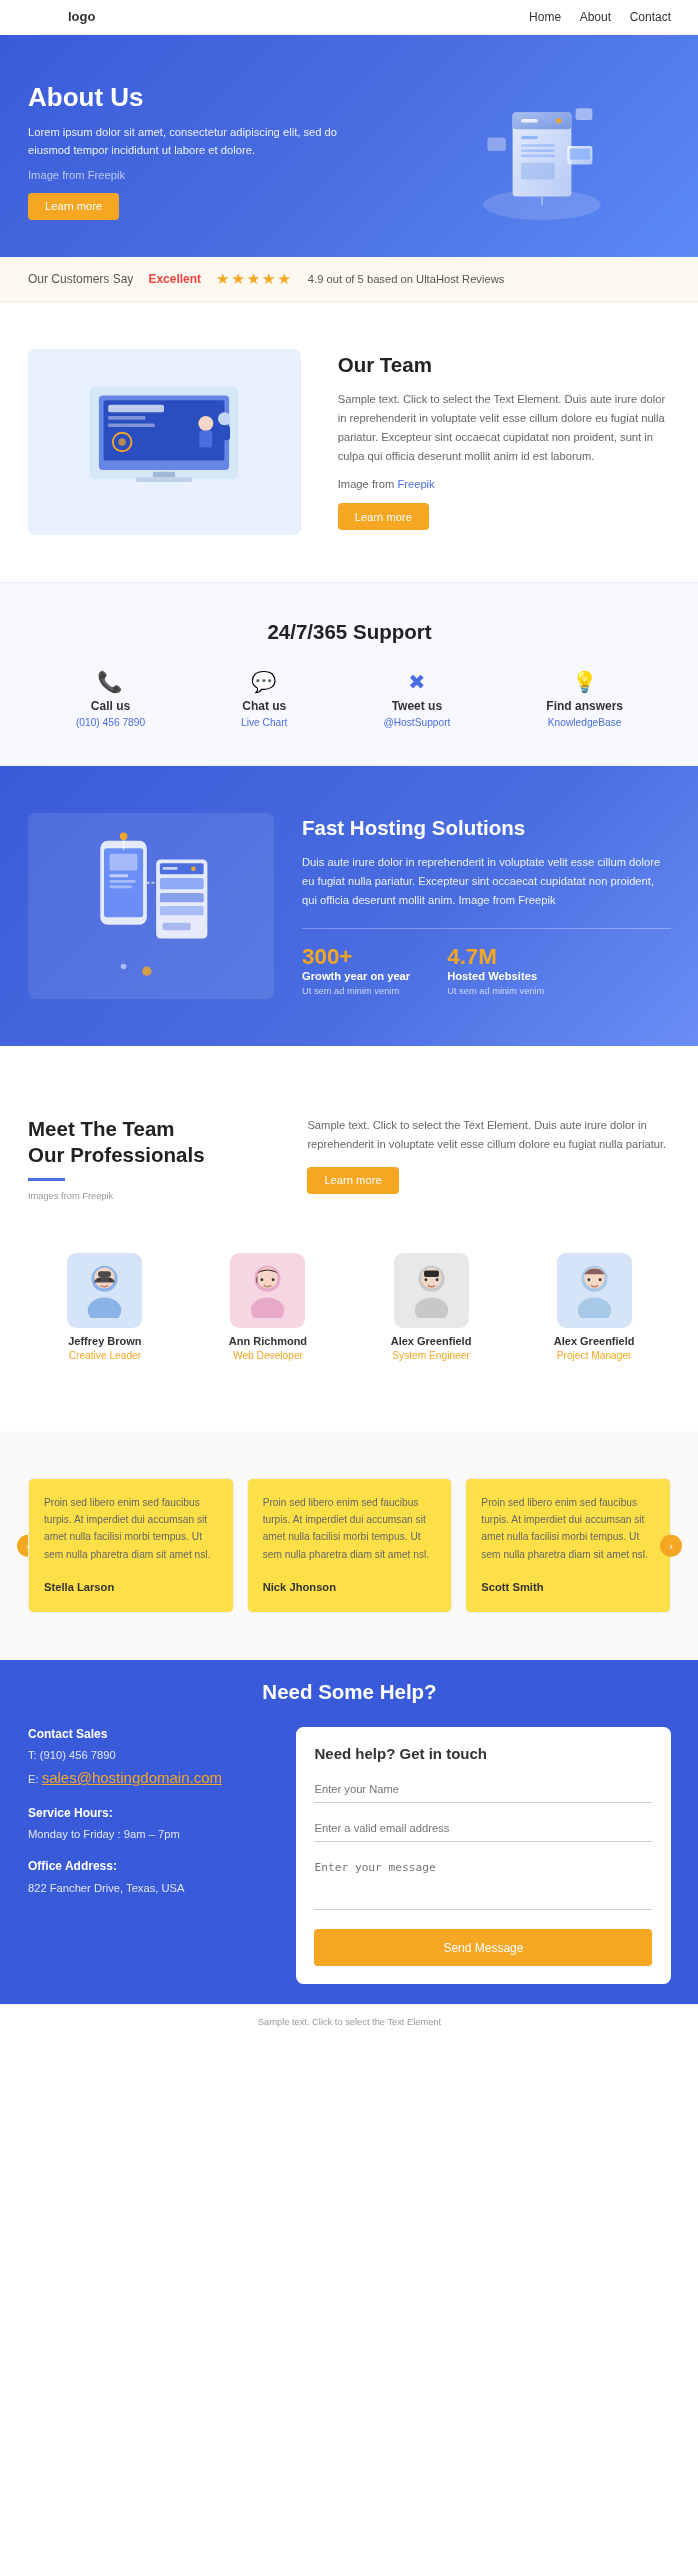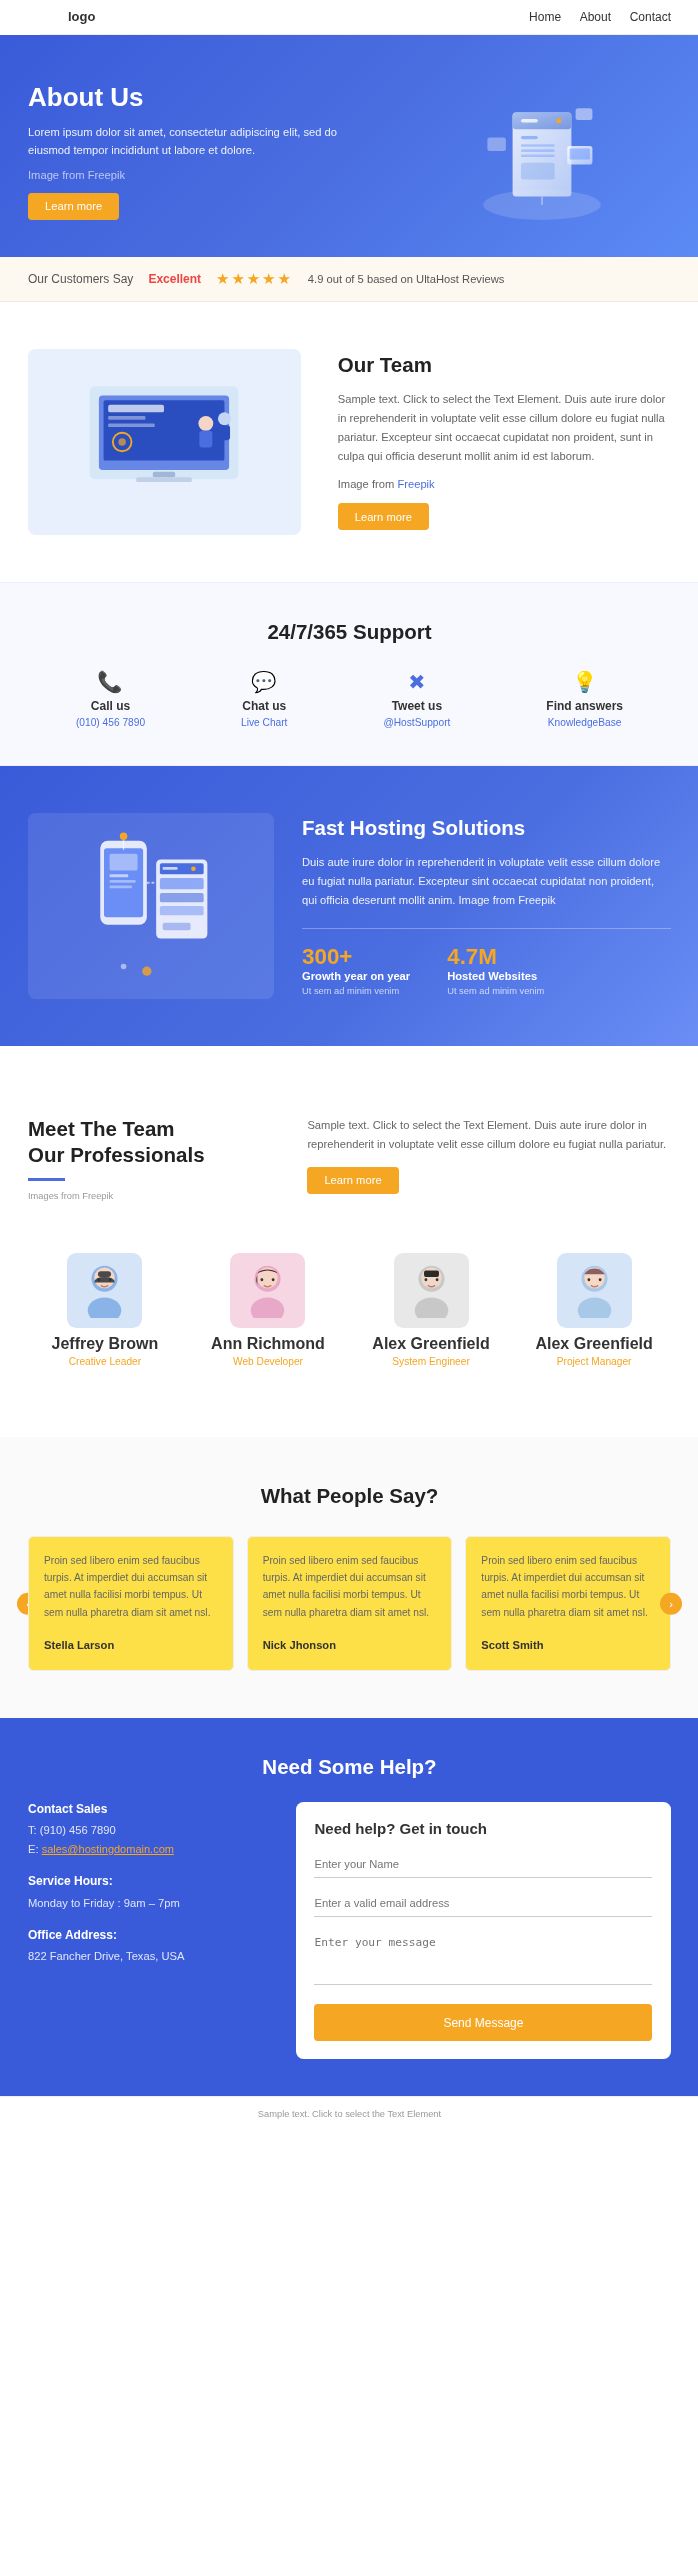--- a/index.html
+++ b/index.html
@@ -104,21 +104,21 @@
     .team-cards { display: flex; justify-content: space-between; gap: 9.3px; }
     .team-card { text-align: center; flex: 1; }
     .avatar-box {
       width: 75px; height: 75px; border-radius: 9.3px; margin: 0 auto 7.5px;
       display: flex; align-items: center; justify-content: center;
       font-size: 30px;
     }
     .avatar-blue { background: #d6e4f7; }
     .avatar-pink { background: #f7d6e4; }
     .avatar-light { background: #e8e8e8; }
-    .team-card .name { font-size: 16px; font-weight: bold; color: #333; margin-bottom: 2.8px; }
+    .team-card .name { font-size: 11px; font-weight: bold; color: #333; margin-bottom: 2.8px; }
     .team-card .role { font-size: 10.2px; color: #f5a623; }
 
     
     .testimonials { background: #fafafa; padding: 47px 28px; }
     .testimonials h2 { font-size: 20.5px; font-weight: bold; text-align: center; margin-bottom: 28px; color: #222; }
     .testi-cards { display: flex; gap: 13px; }
     .testi-card {
       flex: 1; background: #fde047; padding: 15px; border-radius: 5.6px;
       border: 0.9px solid #eee; font-size: 10.2px; color: #666; line-height: 1.7;
       position: relative;
@@ -129,28 +129,28 @@
       position: absolute; top: 50%; transform: translateY(-50%);
       width: 22.4px; height: 22.4px; border-radius: 50%; background: #f5a623;
       display: flex; align-items: center; justify-content: center;
       color: #fff; font-size: 11.2px; cursor: pointer;
     }
     .testi-nav-left { left: -11.2px; }
     .testi-nav-right { right: -11.2px; }
     .testi-wrapper { position: relative; }
 
     
-    .help-section { background: #3a5bd9; padding: 37px 28px; }
+    .help-section { background: #3a5bd9; padding: 20px 28px; }
     .help-section h2 { font-size: 20.5px; font-weight: bold; color: #fff; text-align: center; margin-bottom: 22.4px; }
     .help-grid { display: flex; gap: 18.6px; }
     .help-left { width: 40%; }
     .help-left .contact-block { margin-bottom: 15px; }
     .help-left h4 { font-size: 12px; font-weight: bold; color: #fff; margin-bottom: 5.6px; }
     .help-left p { font-size: 11.2px; color: rgba(255,255,255,0.85); line-height: 1.7; }
-    .help-left a { color: #f5a623; font-size: 11px; }
+    .help-left a { color: #f5a623; font-size: 15px; }
     .help-right {
       width: 60%; background: #fff; border-radius: 7.5px; padding: 18.6px;
     }
     .help-right h3 { font-size: 15px; font-weight: bold; color: #333; margin-bottom: 13px; }
     .help-right input, .help-right textarea {
       width: 100%; border: none; border-bottom: 0.9px solid #ccc;
       padding: 7.5px 0; font-size: 11.2px; color: #666; outline: none;
       margin-bottom: 11.2px; background: transparent;
     }
     .help-right textarea { height: 56px; resize: none; }
@@ -415,21 +415,20 @@
           <path d="M21 25 Q25 28 29 25" fill="none" stroke="#c08070" stroke-width="1.5"></path>
         </svg>
       </div>
       <div class="name">Alex Greenfield</div>
       <div class="role">Project Manager</div>
     </div>
   </div>
 </section>
 
 <section class="testimonials">
-  <h2>What People Say?</h2>
   <div class="testi-wrapper">
     <div class="testi-nav-left">‹</div>
     <div class="testi-cards">
       <div class="testi-card">
         <p>Proin sed libero enim sed faucibus turpis. At imperdiet dui accumsan sit amet nulla facilisi morbi tempus. Ut sem nulla pharetra diam sit amet nsl.</p>
         <div class="testi-name">Stella Larson</div>
       </div>
       <div class="testi-card">
         <p>Proin sed libero enim sed faucibus turpis. At imperdiet dui accumsan sit amet nulla facilisi morbi tempus. Ut sem nulla pharetra diam sit amet nsl.</p>
         <div class="testi-name">Nick Jhonson</div>

